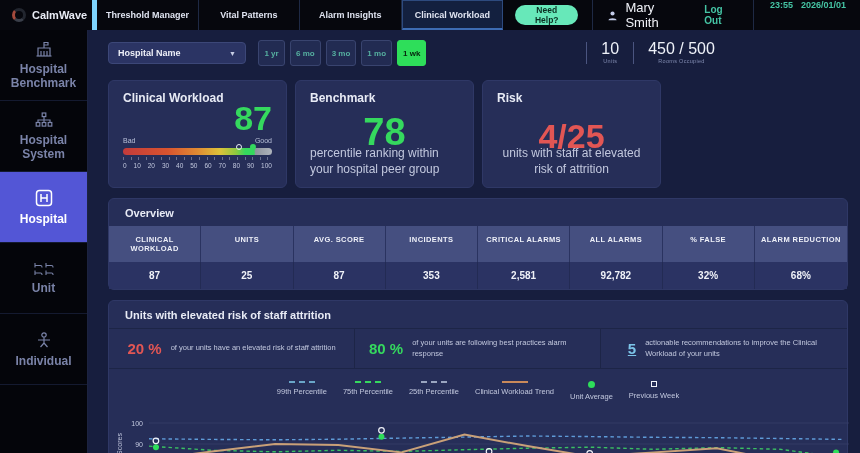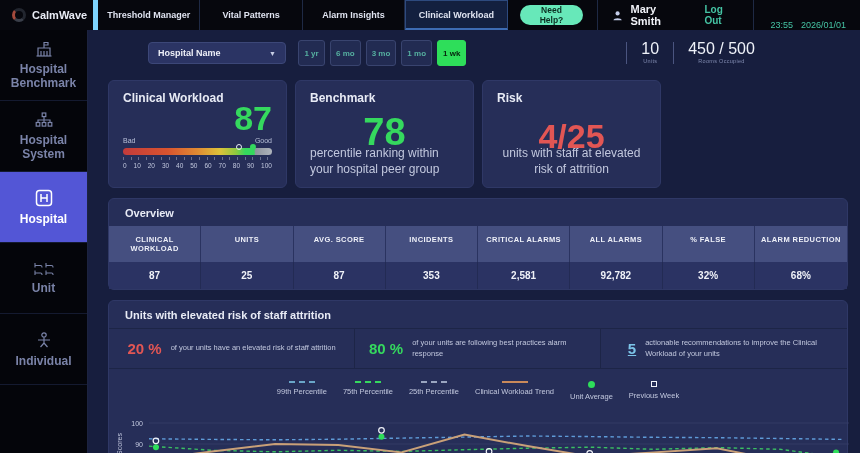--- a/index.html
+++ b/index.html
@@ -13,42 +13,42 @@
     border-right:5px solid #7dd3fc; color:#e9ecf5; font-size:11px; font-weight:bold; }
   .logo-mark { width:14px; height:14px; border-radius:50%; border:3px solid #22262f;
     border-left-color:#a44a3c; border-bottom-color:#3a3f4a; }
   .tab { width:115px; display:flex; align-items:center; justify-content:center;
     color:#dfe3f0; font-size:9px; font-weight:bold; border-right:1px solid #1e2944; cursor:pointer; }
   .tab.active { background:#13203f; border:1px solid #2d4a7e; border-bottom:2px solid #3d6cb3; }
   .need-help { margin:5px 0 5px 12px; padding:0 11px; background:#67e8b9; color:#0b2f22;
     border:none; border-radius:10px; font-size:8.5px; font-weight:bold; cursor:pointer; }
   .user-box { display:flex; align-items:center; margin-left:14px; padding-left:14px;
     border-left:1px solid #1e2944; gap:7px; }
-  .user-name { color:#f0f2f8; font-size:11px; font-weight:bold; }
+  .user-name { color:#f0f2f8; font-size:13px; font-weight:normal; }
   .logout { color:#45c4a4; font-size:10px; font-weight:bold; margin-left:16px; cursor:pointer; }
-  .clock { display:flex; align-items:flex-end; gap:8px; margin-left:16px; padding-left:16px;
-    border-left:1px solid #1e2944; color:#45c4a4; font-size:9px; font-weight:normal; padding-right:14px; }
+  .clock { display:flex; align-items:flex-start; gap:8px; margin-left:16px; padding-left:16px;
+    border-left:1px solid #1e2944; color:#45c4a4; font-size:9px; font-weight:bold; padding-right:14px; }
 
   
   .body-row { display:flex; flex:1; min-height:0; }
   aside { width:88px; background:#04050a; border-right:1px solid #1c2340; display:flex; flex-direction:column; }
   .side-item { height:71px; display:flex; flex-direction:column; align-items:center; justify-content:center;
     gap:5px; border-bottom:1px solid #141a30; color:#7a83a8; font-size:12px; font-weight:bold;
     text-align:center; padding:0 4px; cursor:pointer; }
   .side-item.active { background:#5356d6; color:#ffffff; }
   .side-item svg { stroke:#7a83a8; }
   .side-item.active svg { stroke:#ffffff; }
 
   main { flex:1; background:#171e3e; padding:8px 12px 0 20px; min-width:0; }
 
   
   .controls { display:flex; align-items:center; height:30px; margin-bottom:12px; }
   .select { width:138px; height:22px; background:#2b3464; border:1px solid #3c4778; border-radius:4px;
     display:flex; align-items:center; justify-content:space-between; padding:0 9px;
-    color:#eef0f8; font-size:9px; font-weight:bold; cursor:pointer;margin-left:40px; }
+    color:#eef0f8; font-size:9px; font-weight:bold; cursor:pointer; }
   .caret { font-size:7px; color:#c7cde4; }
   .ranges { display:flex; gap:5px; margin-left:12px; }
   .rbtn { min-width:27px; height:26px; padding:0 5px; background:#222b52; border:1px solid #39446f;
     border-radius:3px; color:#56b0a0; font-size:8px; display:flex; align-items:center; justify-content:center;
     cursor:pointer; font-weight:bold; }
   .rbtn.active { background:#2ede5a; border-color:#2ede5a; color:#06250e; }
   .hstats { display:flex; align-items:center; gap:14px; margin-left:160px; }
   .hdiv { width:1px; height:22px; background:#4b5580; }
   .hstat { display:flex; flex-direction:column; align-items:center; line-height:1; }
   .hstat .v { color:#eef1f8; font-size:16px; }

